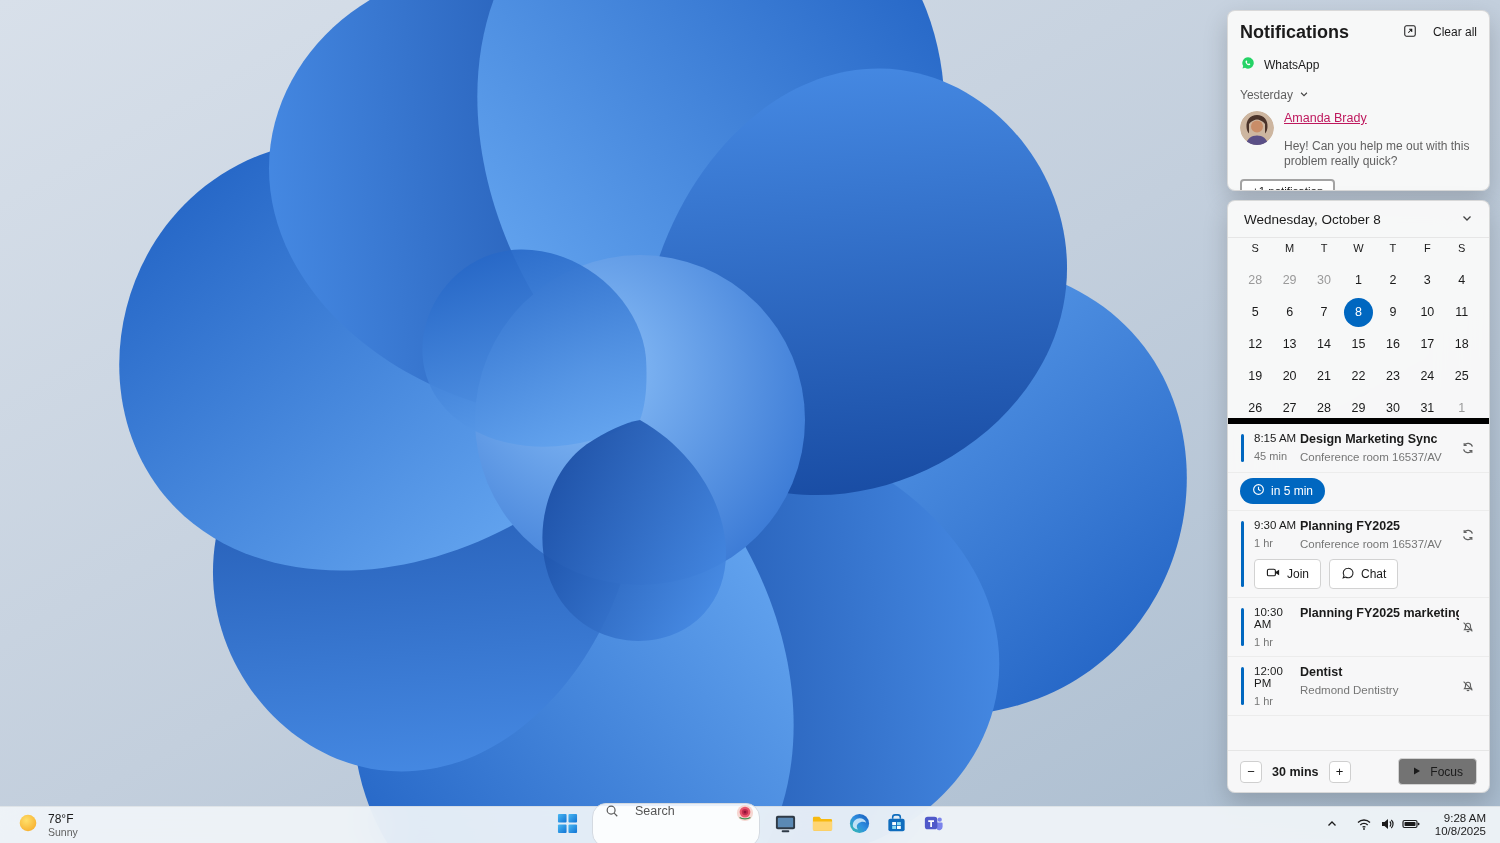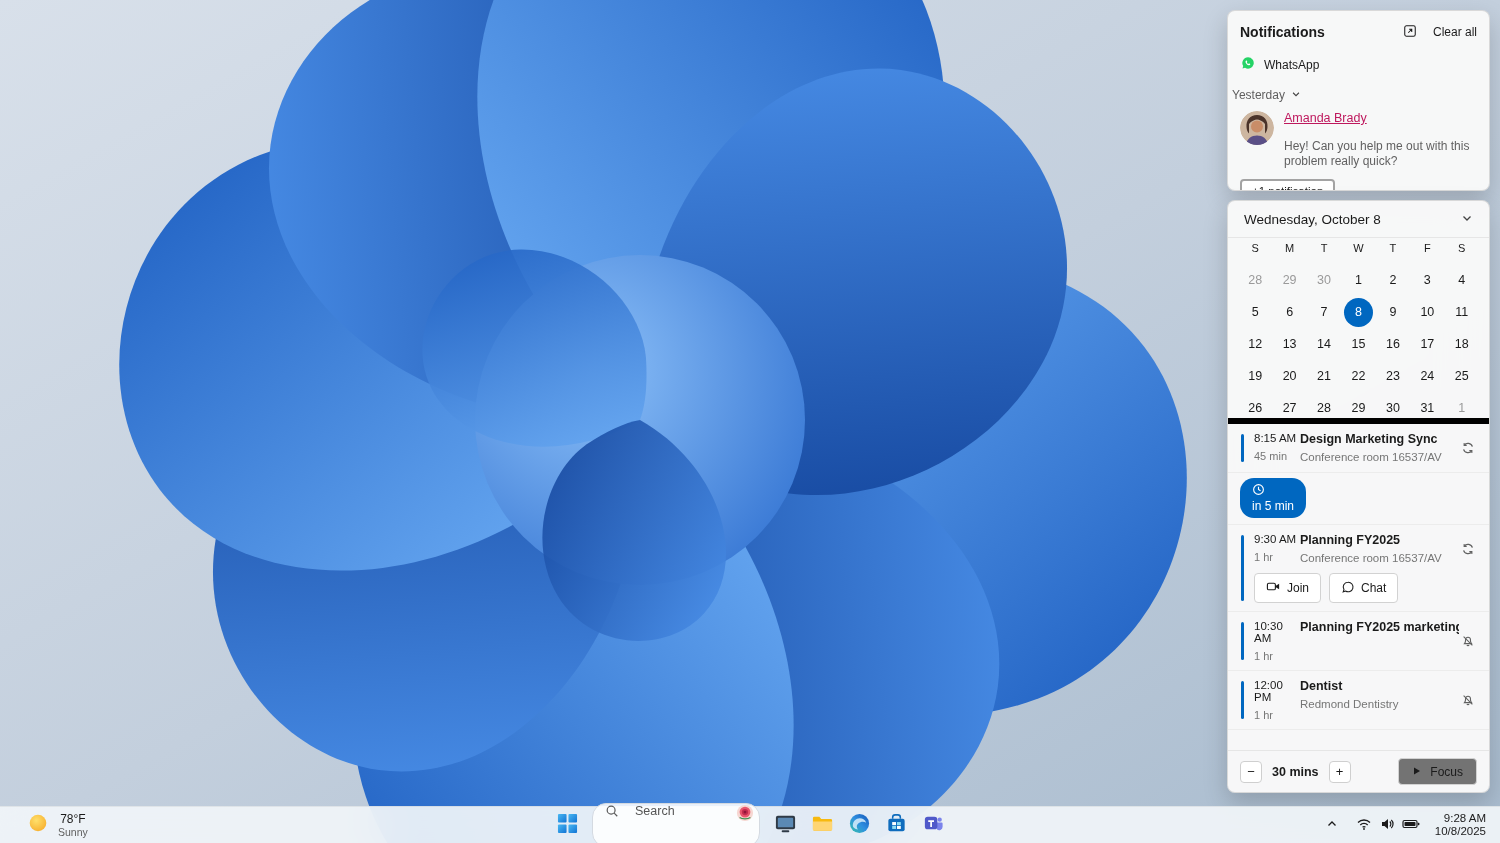--- a/index.html
+++ b/index.html
@@ -13,26 +13,26 @@
 
   
   .panel{position:absolute;right:10px;width:263px;background:rgba(249,249,249,0.97);
          backdrop-filter:blur(24px);border:1px solid rgba(0,0,0,0.12);border-radius:8px;
          box-shadow:0 10px 24px rgba(0,0,0,0.18);z-index:5;overflow:hidden;}
   .notif{top:10px;height:181px;}
   .cal{top:200px;height:593px;display:flex;flex-direction:column;}
 
   
   .n-header{display:flex;align-items:center;justify-content:space-between;padding:10px 12px 7px;}
-  .n-title{font-size:14px;font-weight:700;color:#1b1b1b;}
+  .n-title{font-size:18px;font-weight:700;color:#1b1b1b;}
   .n-actions{display:flex;align-items:center;gap:12px;}
   .text-btn{font-size:12px;color:#1b1b1b;}
   .n-app{display:flex;align-items:center;gap:8px;padding:5px 12px;}
   .n-app-name{font-size:12px;color:#1b1b1b;}
-  .n-section{display:flex;align-items:center;gap:6px;padding:8px 4px 4px;font-size:12px;color:#5f5f5f;}
+  .n-section{display:flex;align-items:center;gap:6px;padding:8px 12px 4px;font-size:12px;color:#5f5f5f;}
   .n-body{display:flex;gap:10px;padding:5px 12px 3px;}
   .avatar{width:34px;height:34px;border-radius:50%;overflow:hidden;flex:none;}
   .n-sender{font-size:12.5px;color:#be185d;margin-bottom:14px;text-decoration:underline;}
   .n-msg{font-size:12px;color:#616161;line-height:15px;}
   .more-btn{margin:7px 12px;padding:4px 10px;font-size:11.5px;color:#1b1b1b;background:#fff;
             border:2px solid #a3a3a3;border-radius:4px;}
 
   
   .cal-header{display:flex;align-items:center;justify-content:space-between;height:37px;flex:none;
               padding:0 8px 0 16px;border-bottom:1px solid #e6e6e6;font-size:13.5px;color:#1b1b1b;}
@@ -60,37 +60,37 @@
   .evt-time{font-size:11.5px;color:#1b1b1b;margin-bottom:6px;}
   .evt-dur{font-size:11px;color:#767676;min-height:12px;}
   .evt-main{flex:1;min-width:0;}
   .evt-title{font-size:12.5px;font-weight:700;color:#1b1b1b;margin-bottom:5px;white-space:nowrap;overflow:hidden;}
   .evt-loc{font-size:11.5px;color:#767676;min-height:13px;white-space:nowrap;}
   .evt-icon{flex:none;width:18px;display:flex;justify-content:center;align-self:center;}
   .evt-actions{flex-basis:100%;display:flex;gap:8px;margin-top:8px;}
   .evt-btn{display:flex;align-items:center;gap:6px;padding:5px 11px;background:#fff;
            border:1px solid #d2d2d2;border-radius:4px;font-size:12px;color:#1b1b1b;}
   .reminder-row{padding:5px 12px 6px;border-bottom:1px solid #ececec;}
-  .pill{display:inline-flex;background:var(--accent,#0067c0);color:#fff;
-        font-size:12px;border-radius:14px;padding:5px 12px;flex-direction:column;}
+  .pill{display:inline-flex;align-items:center;gap:6px;background:var(--accent,#0067c0);color:#fff;
+        font-size:12px;border-radius:14px;padding:5px 12px;}
 
   .cal-footer{flex:none;height:42px;border-top:1px solid #e6e6e6;display:flex;align-items:center;
               justify-content:space-between;padding:0 12px;}
   .dur-ctrl{display:flex;align-items:center;gap:10px;}
   .dur-btn{width:22px;height:22px;border:1px solid #cfcfcf;background:#fff;border-radius:4px;
            font-size:13px;color:#1b1b1b;display:flex;align-items:center;justify-content:center;}
   .dur-label{font-size:12.5px;font-weight:700;color:#1b1b1b;}
   .focus-btn{display:flex;align-items:center;gap:8px;height:27px;padding:0 13px;background:#737373;
              border:1px solid #d2d2d2;border-radius:4px;font-size:12px;color:#1b1b1b;}
 
   
   .taskbar{position:absolute;left:0;right:0;bottom:0;height:37px;z-index:10;
            background:rgba(241,245,249,0.92);backdrop-filter:blur(20px);
            border-top:1px solid rgba(0,0,0,0.06);}
-  .tb-weather{position:absolute;left:0;top:0;bottom:0;display:flex;align-items:center;gap:8px;padding:0 26px;text-align:center;}
+  .tb-weather{position:absolute;left:0;top:0;bottom:0;display:flex;align-items:center;gap:8px;padding:0 16px;}
   .tb-wx-temp{font-size:12px;color:#1b1b1b;}
   .tb-wx-cond{font-size:10.5px;color:#5f5f5f;}
   .tb-center{position:absolute;left:50%;top:0;bottom:0;transform:translateX(-50%);
              display:flex;align-items:center;gap:3px;}
   .tb-icon{width:34px;height:30px;display:flex;align-items:center;justify-content:center;border-radius:5px;}
   .tb-search{display:flex;align-items:flex-start;gap:16px;height:44px;width:168px;margin:0 5px;
              padding:0 5px 0 12px;background:rgba(255,255,255,0.88);border:1px solid #d4dae1;border-radius:14px;}
   .tb-search-text{font-size:12.5px;color:#555;flex:1;}
   .tb-tray{position:absolute;right:0;top:0;bottom:0;display:flex;align-items:center;gap:3px;padding-right:10px;}
   .tb-group{display:flex;align-items:center;gap:7px;height:30px;padding:0 8px;border-radius:5px;}

